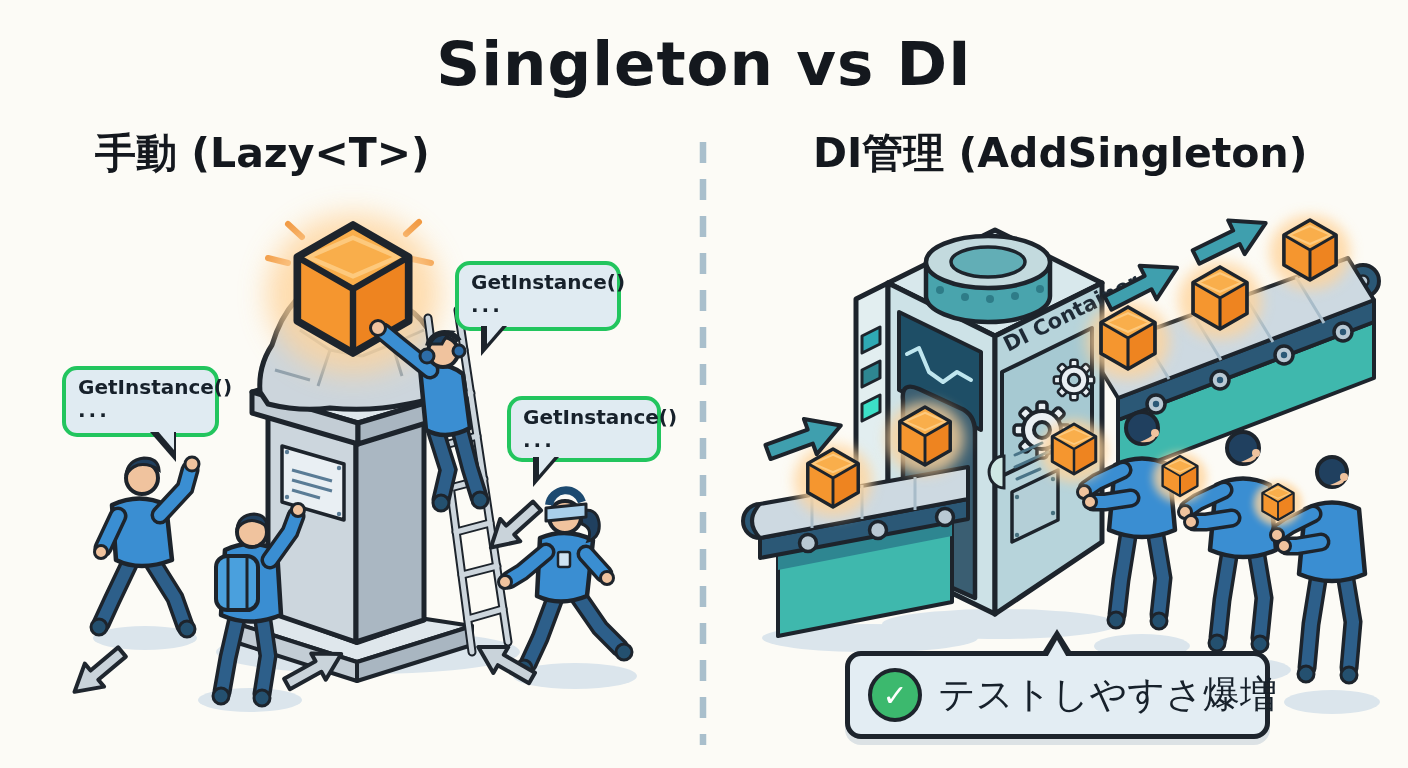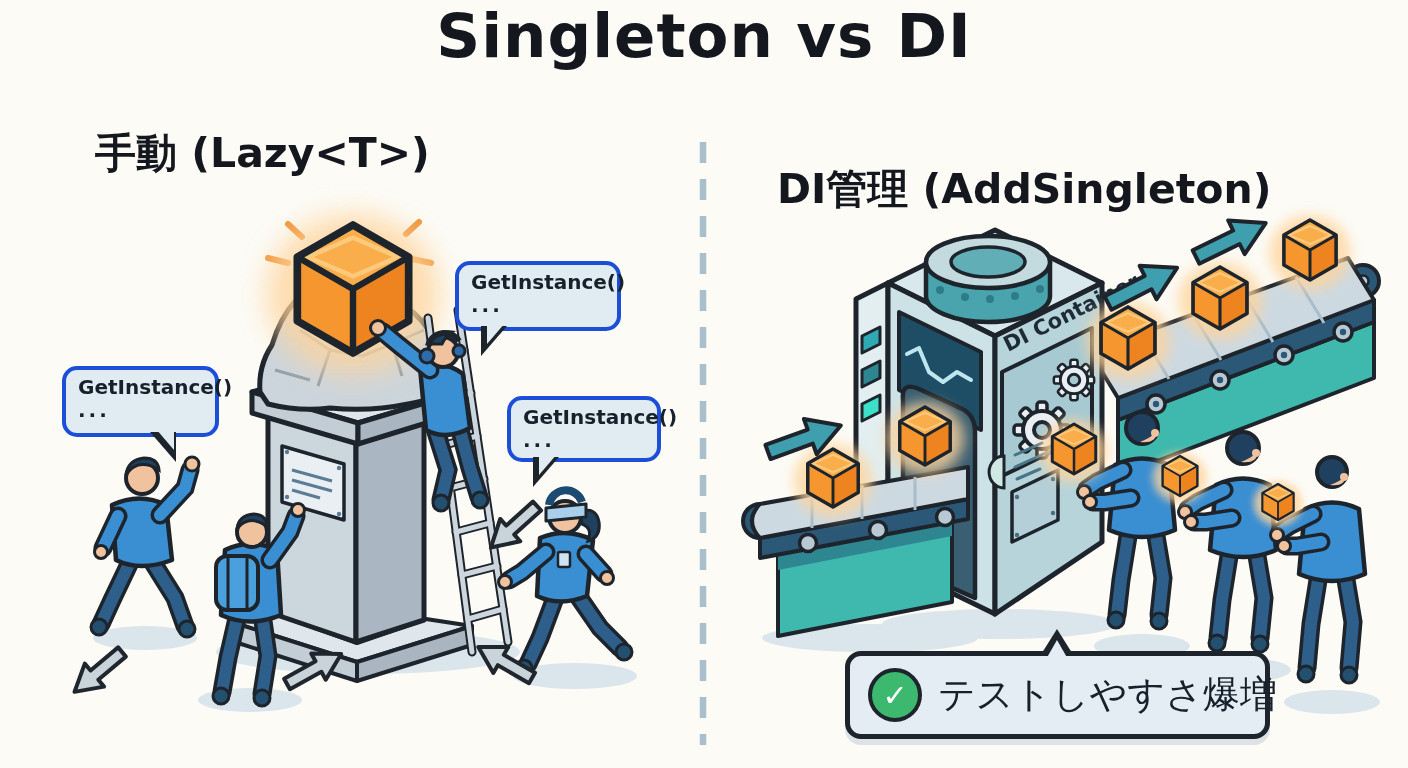--- a/index.html
+++ b/index.html
@@ -6,33 +6,33 @@
   body{
     width:1408px;height:768px;overflow:hidden;
     background:#fcfbf6;
     font-family:"DejaVu Sans","Liberation Sans",sans-serif;
     color:#15191f;
   }
   .stage{position:relative;width:1408px;height:768px;}
   .scene-svg{position:absolute;left:0;top:0;width:1408px;height:768px;}
 
   .title{
-    position:absolute;top:0;left:0;width:100%;text-align:center;
+    position:absolute;top:28px;left:0;width:100%;text-align:center;
     font-size:61px;font-weight:700;letter-spacing:1px;color:#14181e;
   }
   .heading{
     position:absolute;top:126px;font-size:41px;font-weight:700;
     text-align:left;color:#14181e;white-space:nowrap;
   }
   .heading.hl{left:95px;width:555px;}
-  .heading.hr{left:777px;width:515px;margin-top:36px;}
+  .heading.hr{left:813px;width:515px;}
 
   .bubble{
     position:absolute;box-sizing:border-box;
-    background:#e0ebf2;border:4px solid #1d4ed8;border-radius:15px;
+    background:#e0ebf2;border:4px solid #22c55e;border-radius:15px;
     padding:6px 12px 4px 12px;font-size:20px;font-weight:700;color:#17212b;
     line-height:1.15;
   }
   .bubble .dots{letter-spacing:3px;}
   .tail{position:absolute;width:0;height:0;}
   
   .t-dr-o{border-top:30px solid #1d242c;border-left:26px solid transparent;bottom:-29px;left:84px;}
   .t-dr-f{border-top:21px solid #e0ebf2;border-left:18px solid transparent;bottom:-17px;left:90px;}
   
   .t-dl-o{border-top:30px solid #1d242c;border-right:26px solid transparent;bottom:-29px;left:22px;}

